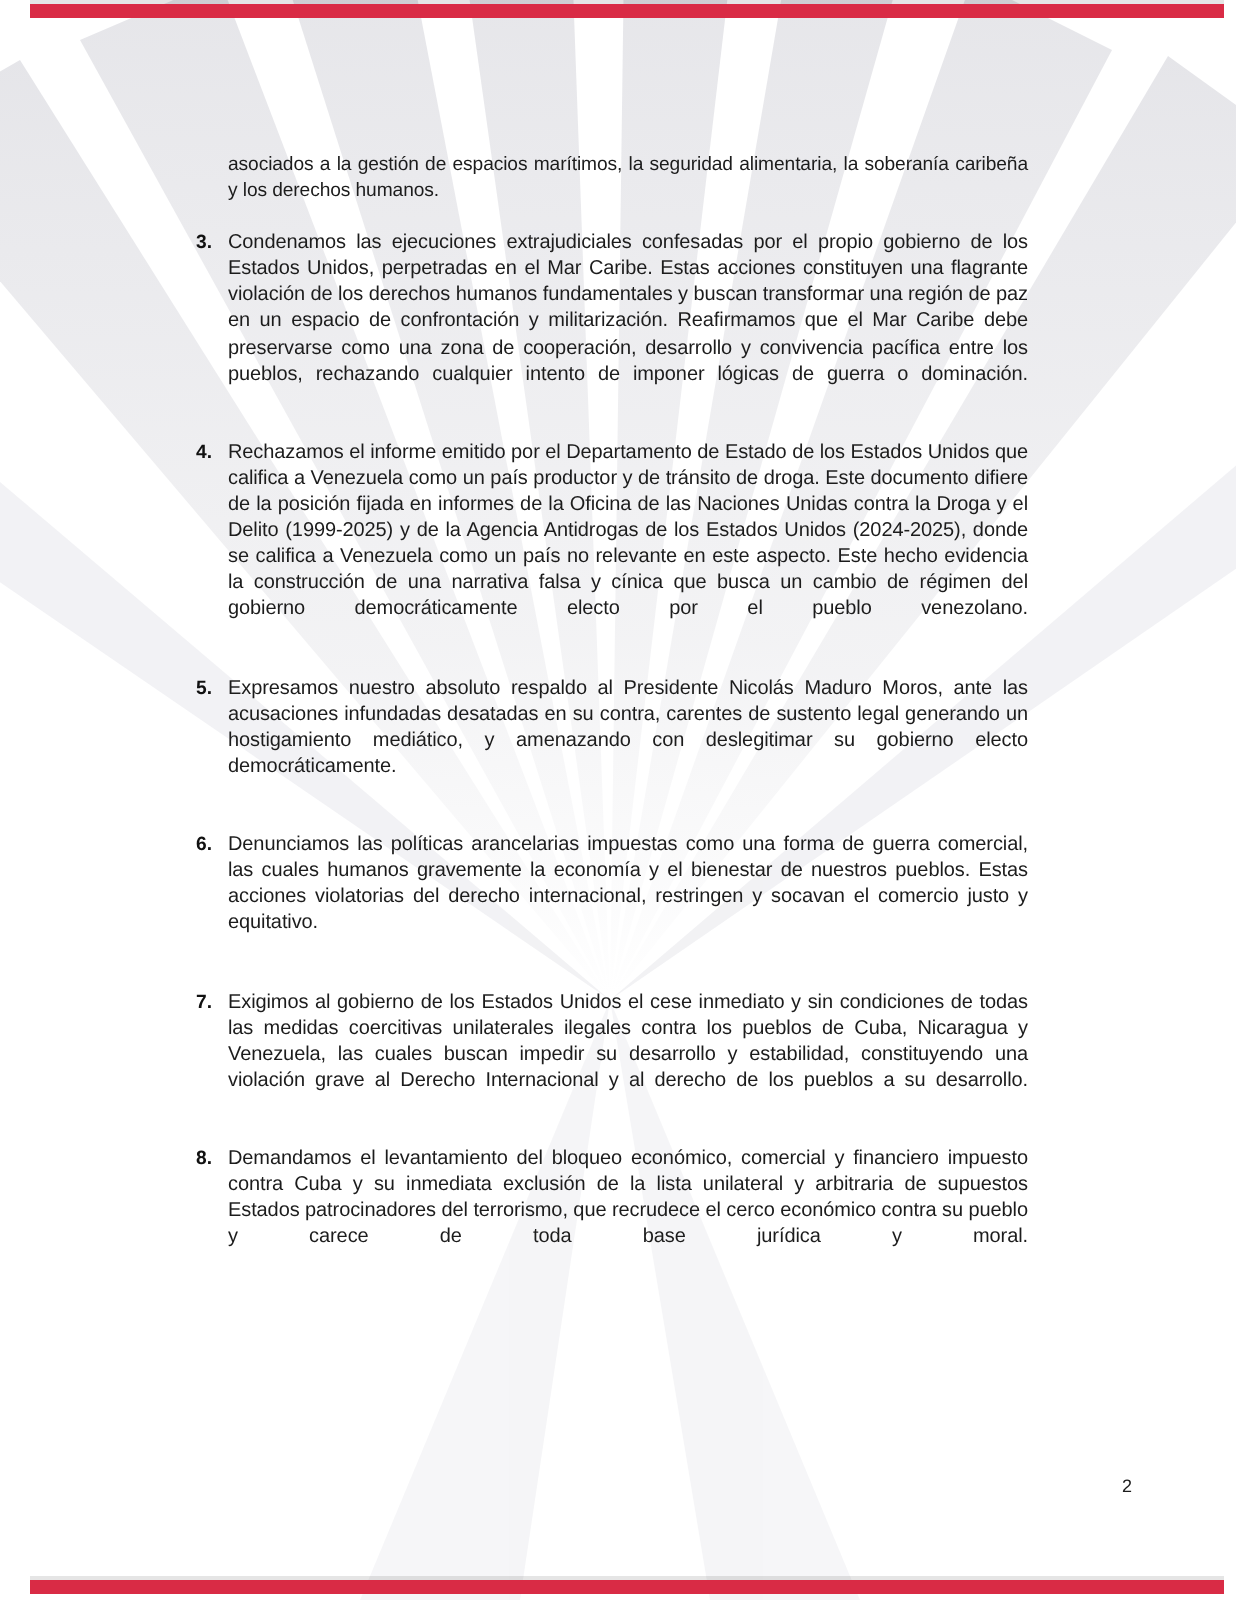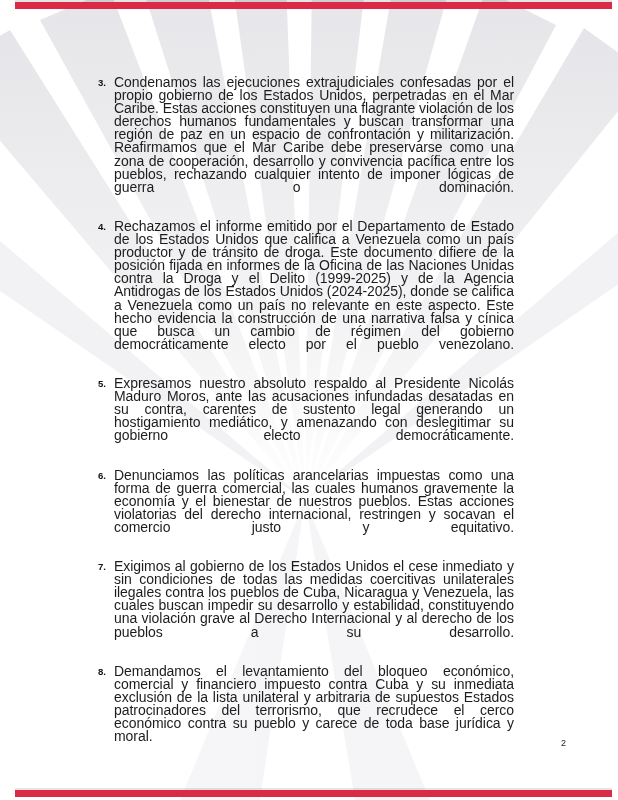--- a/index.html
+++ b/index.html
@@ -94,21 +94,21 @@
     flex: 0 0 16px;
     width: 16px;
     font-size: 9.6px;
     line-height: 13.1px;
     font-weight: bold;
     color: #111111;
     text-align: left;
   }
   .item-text {
     flex: 1 1 auto;
-    font-size: 14px;
+    font-size: 10px;
     line-height: 13.1px;
     color: #1c1c1c;
     text-align: justify;
     text-justify: inter-word;
     letter-spacing: -0.05px;
   }
   
   .item-text::after {
     content: "";
     display: inline-block;
@@ -160,20 +160,21 @@
         <polygon points="305,500 355,800 430,800"></polygon>
       </g>
     </svg>
   </div>
 
   <div class="rule-shadow top"></div>
   <div class="rule top"></div>
 
   <div class="content">
 
+    <p class="para continuation">asociados a la gestión de espacios marítimos, la seguridad alimentaria, la soberanía caribeña y los derechos humanos.</p>
 
     <div class="item">
       <span class="item-num">3.</span>
       <span class="item-text">Condenamos las ejecuciones extrajudiciales confesadas por el propio gobierno de los Estados Unidos, perpetradas en el Mar Caribe. Estas acciones constituyen una flagrante violación de los derechos humanos fundamentales y buscan transformar una región de paz en un espacio de confrontación y militarización. Reafirmamos que el Mar Caribe debe preservarse como una zona de cooperación, desarrollo y convivencia pacífica entre los pueblos, rechazando cualquier intento de imponer lógicas de guerra o dominación.</span>
     </div>
 
     <div class="item">
       <span class="item-num">4.</span>
       <span class="item-text">Rechazamos el informe emitido por el Departamento de Estado de los Estados Unidos que califica a Venezuela como un país productor y de tránsito de droga. Este documento difiere de la posición fijada en informes de la Oficina de las Naciones Unidas contra la Droga y el Delito (1999-2025) y de la Agencia Antidrogas de los Estados Unidos (2024-2025), donde se califica a Venezuela como un país no relevante en este aspecto. Este hecho evidencia la construcción de una narrativa falsa y cínica que busca un cambio de régimen del gobierno democráticamente electo por el pueblo venezolano.</span>
     </div>

